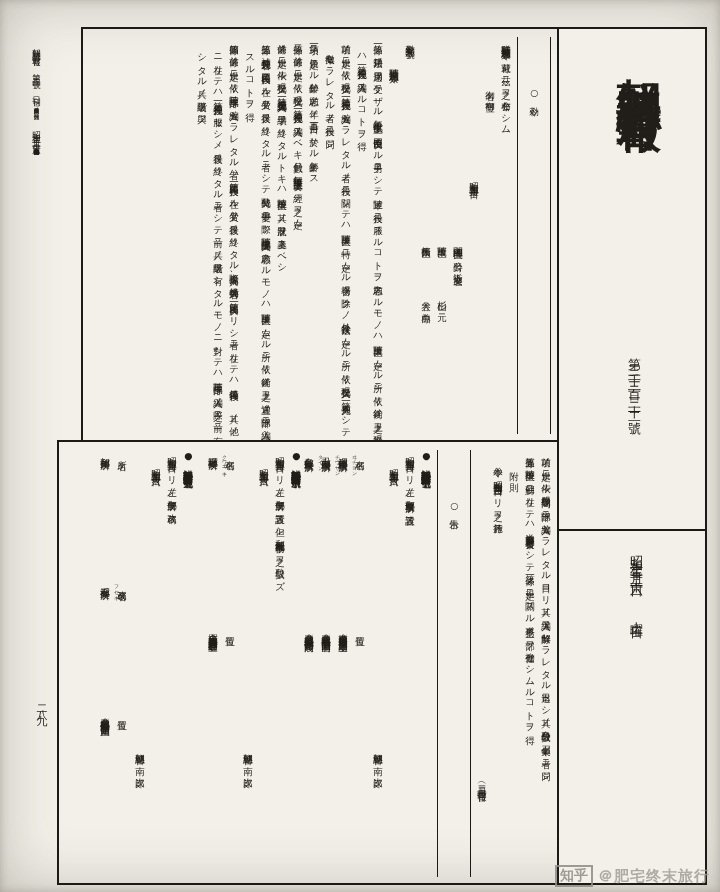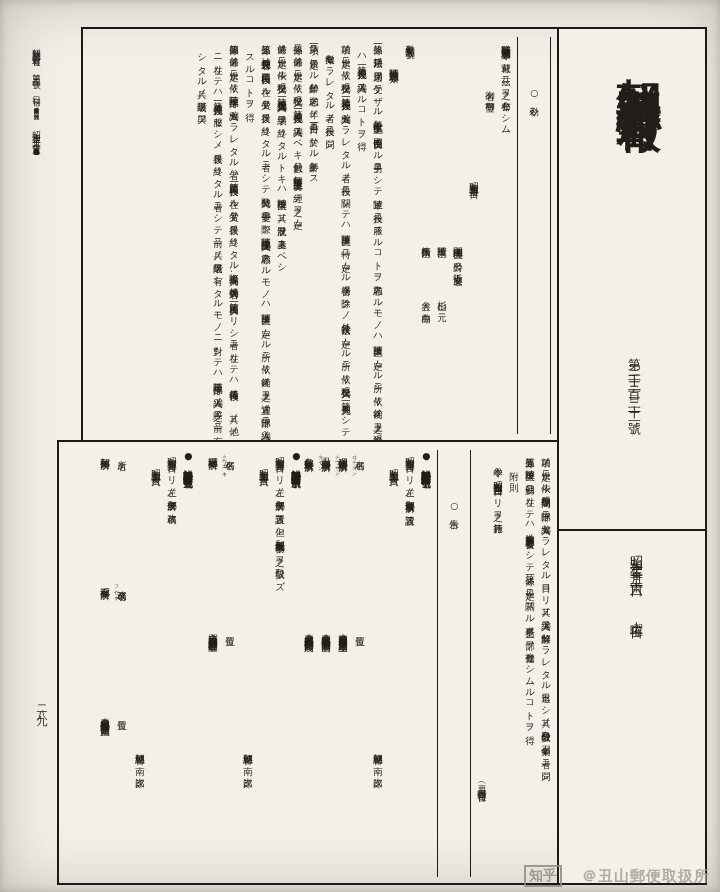--- a/index.html
+++ b/index.html
@@ -66,21 +66,21 @@
 
   
   .margin-strip { position:absolute; left:31px; top:42px; font-size:8.5px;
                   letter-spacing:1.5px; line-height:12px; height:640px; }
   .margin-strip .msp { margin-top:10px; }
   .tiny { font-size:5.5px; letter-spacing:0; line-height:6px; }
   .page-no { position:absolute; left:33px; top:696px; font-size:11px; letter-spacing:5px; }
 
   
   .watermark { position:absolute; right:10px; bottom:5px; display:flex; align-items:center;
-               gap:20px; color:#a39f97; opacity:.85;
+               gap:5px; color:#a39f97; opacity:.85;
                font-family:Liberation Serif, serif; }
   .wm-logo { border:2px solid #8f8c85; color:#8f8c85; font-weight:bold; font-size:14px;
              padding:0 3px; line-height:18px; }
   .wm-text { font-size:15px; font-weight:bold; letter-spacing:1px; }
 </style>
 </head>
 <body>
 
 <div class="canvas">
 
@@ -187,16 +187,16 @@
         <div class="trow grow">
           <p class="tcell th-loc">位置</p>
           <p class="tcell">慶尙北道榮州郡浮石面韶川里</p>
         </div>
       </div>
     </div>
   </div>
 
   <div class="watermark">
     <span class="wm-logo">知乎</span>
-    <span class="wm-text">＠丑山郵便取扱所</span>
+    <span class="wm-text">＠肥宅终末旅行</span>
   </div>
 
 </div>
 
 </body></html>

